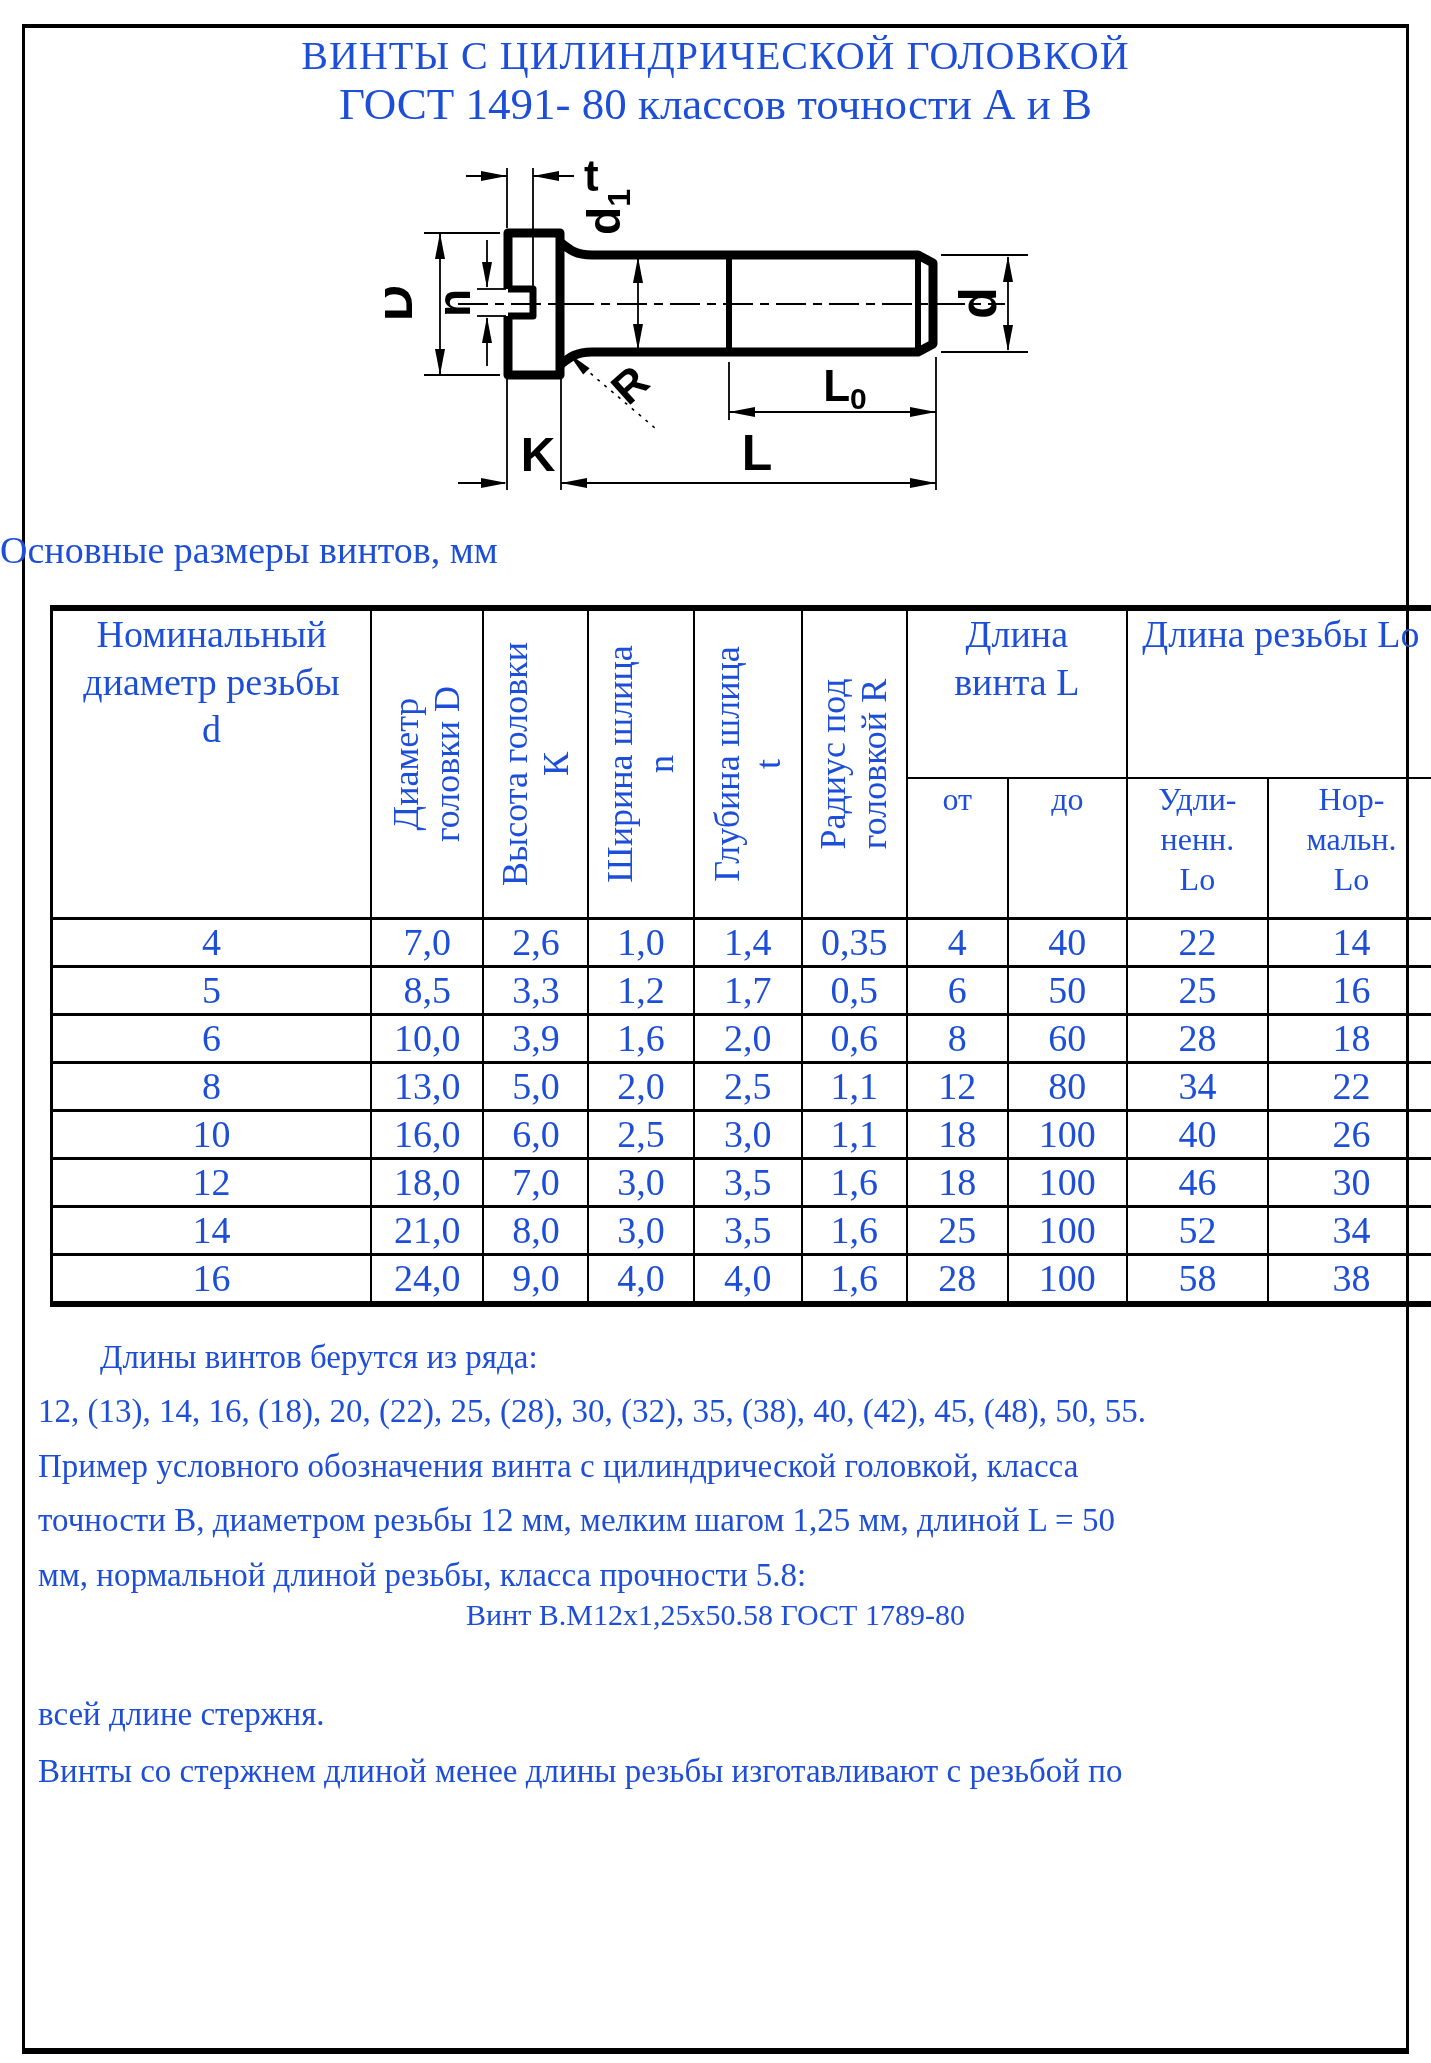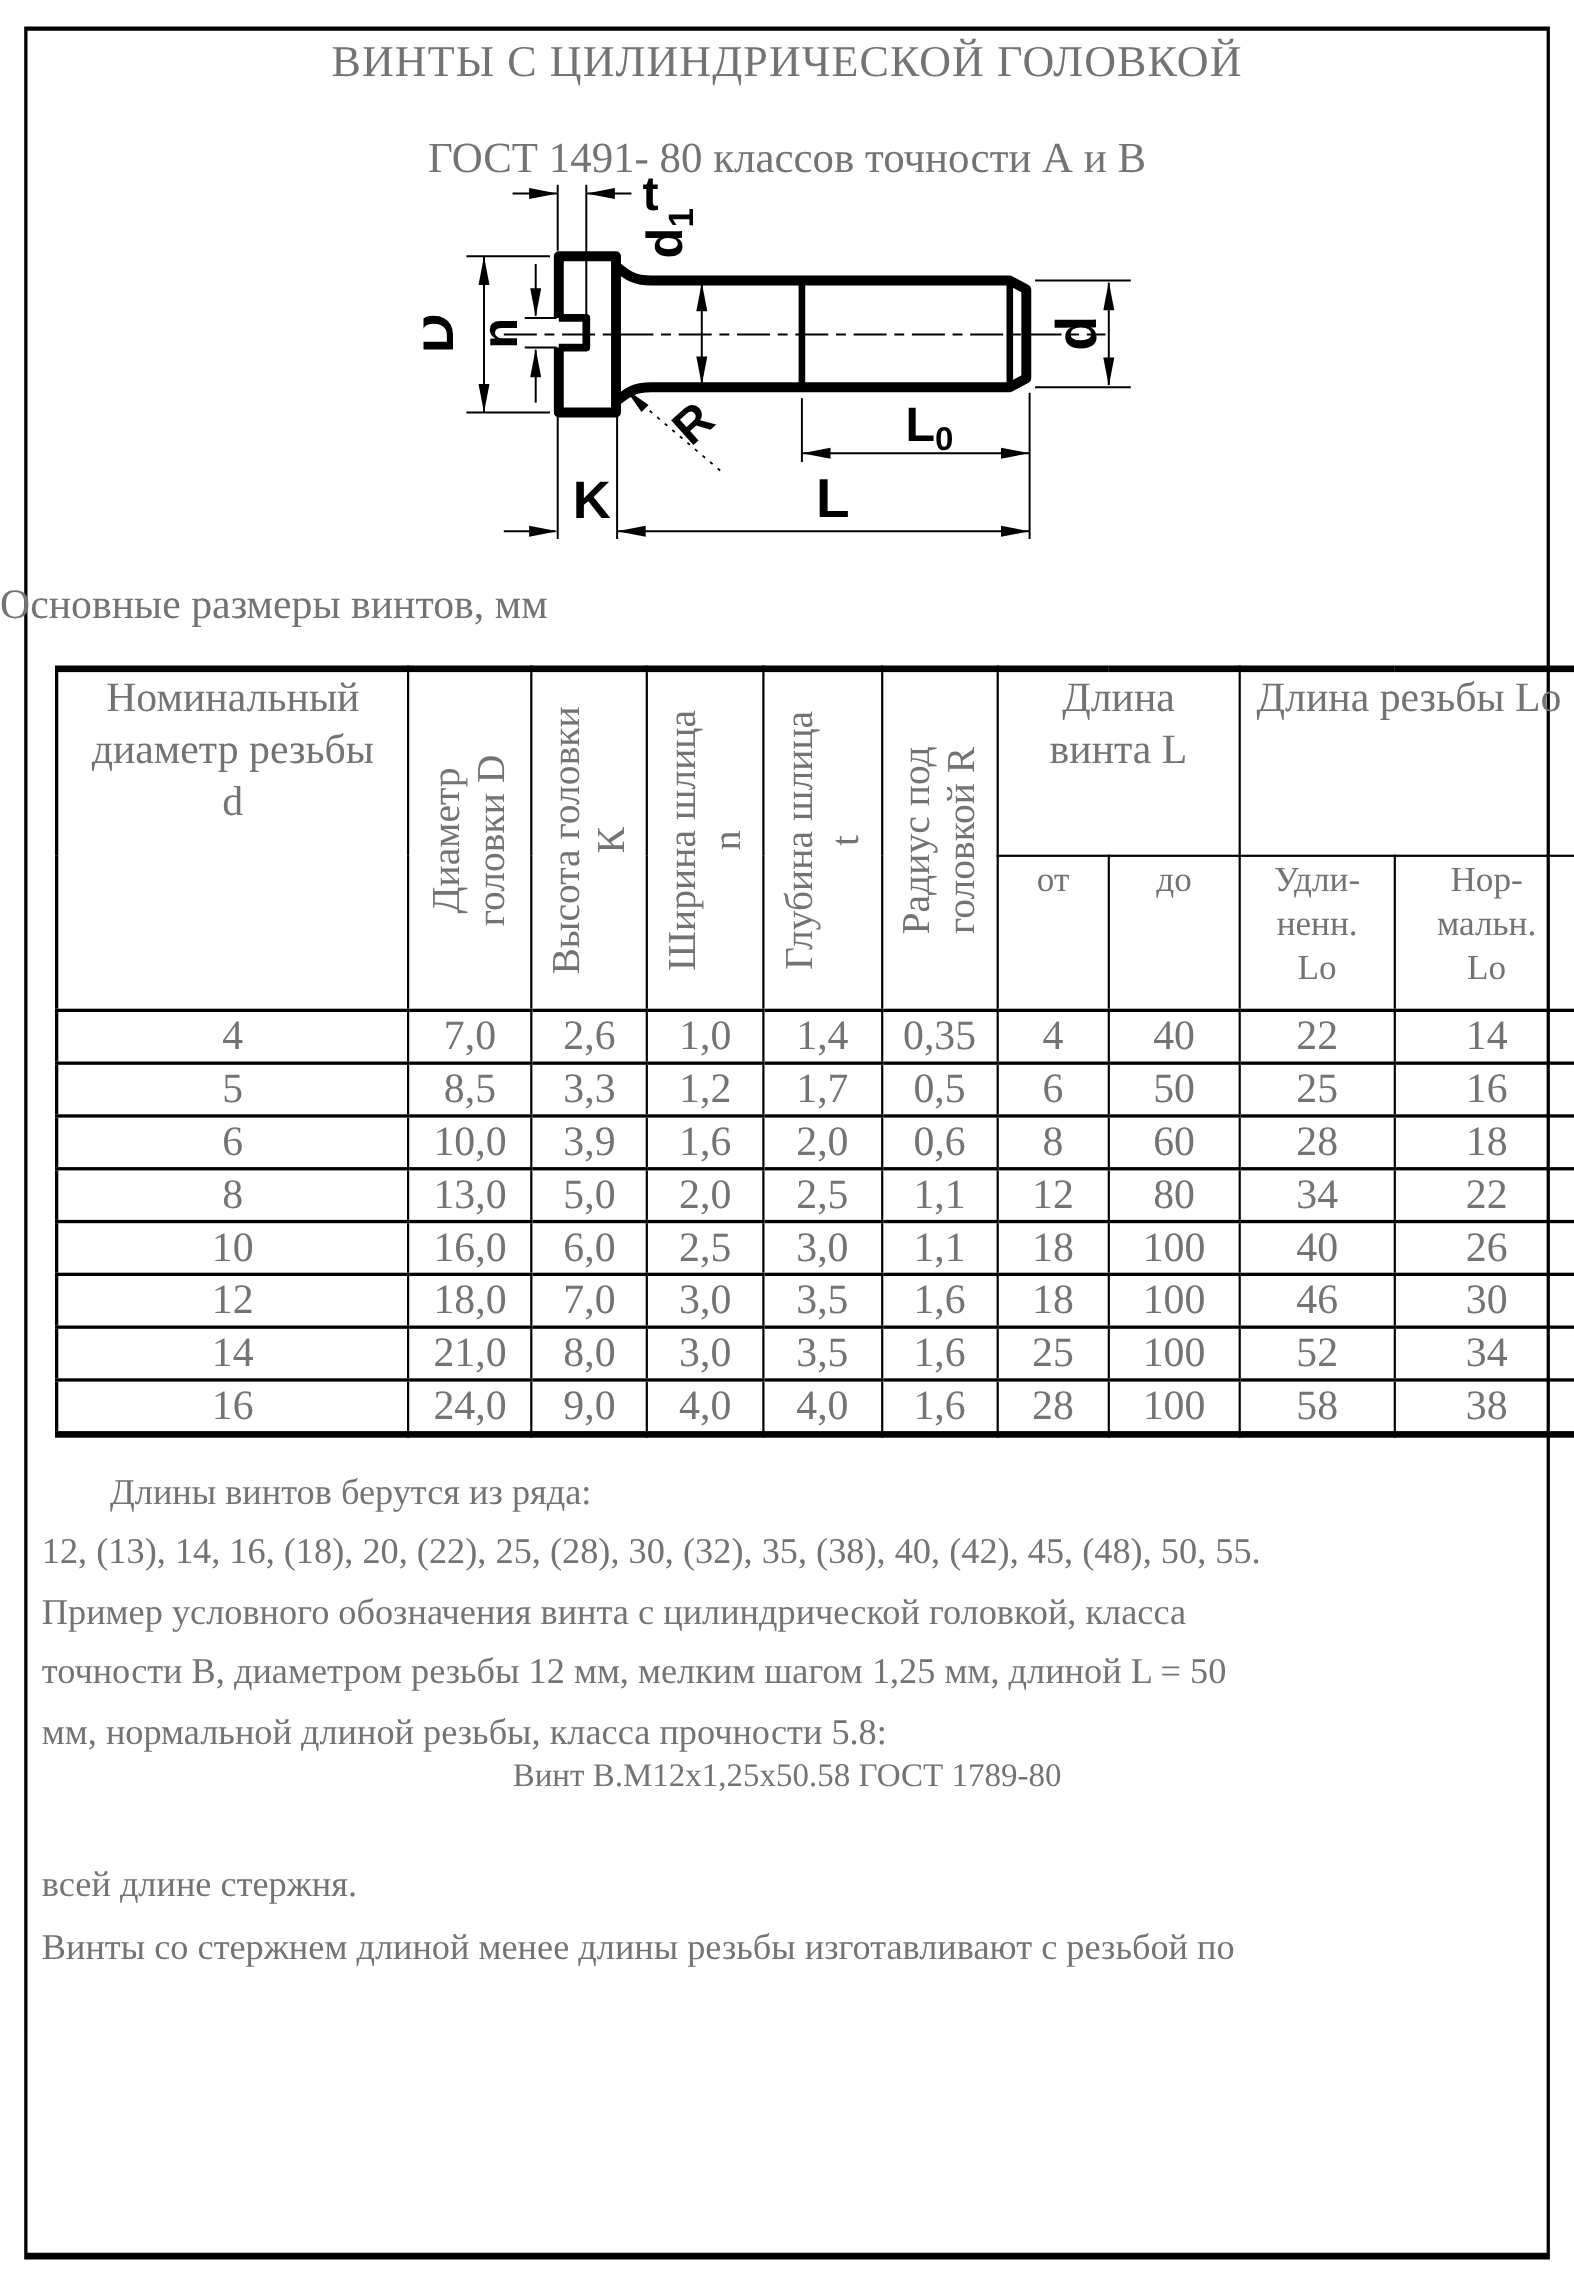--- a/index.html
+++ b/index.html
@@ -1,23 +1,23 @@
 <!DOCTYPE html>
 <html><head>
 <meta charset="utf-8">
 <style>
   html,body{margin:0;padding:0;background:#fff;}
-  .page{position:relative;width:1431px;height:2063px;background:#fff;color:#737373;
+  .page{position:relative;width:1431px;height:2063px;background:#fff;color:#1d4ed8;
         font-family:"Liberation Serif",serif;overflow:hidden;}
   .pborder{position:absolute;left:22px;top:24px;width:1381px;height:2020px;
         border:3px solid #000;border-top-width:4px;border-bottom-width:6px;}
   .title1{position:absolute;top:32px;left:0;width:100%;text-align:center;
         font-size:40px;letter-spacing:1px;white-space:nowrap;}
   .title2{position:absolute;top:78px;left:0;width:100%;text-align:center;
-        font-size:39px;white-space:nowrap;margin-top:43px;}
+        font-size:45px;white-space:nowrap;}
   .caption{position:absolute;top:528px;left:0;width:100%;text-align:left;font-size:38px;}
   svg.draw{position:absolute;left:385px;top:130px;}
   svg.draw text{font-family:"Liberation Sans",sans-serif;font-weight:bold;fill:#000;}
 
   table.dim{position:absolute;left:22px;top:605px;width:1387px;border-collapse:collapse;
         table-layout:fixed;margin-left:28px;}
   table.dim{border:3px solid #000;border-top-width:6px;border-bottom-width:6px;}
   table.dim th,table.dim td{border:2px solid #000;padding:0;font-weight:normal;}
   table.dim thead th{vertical-align:top;text-align:center;}
   .h1{height:170px;} .h2{height:140px;}

